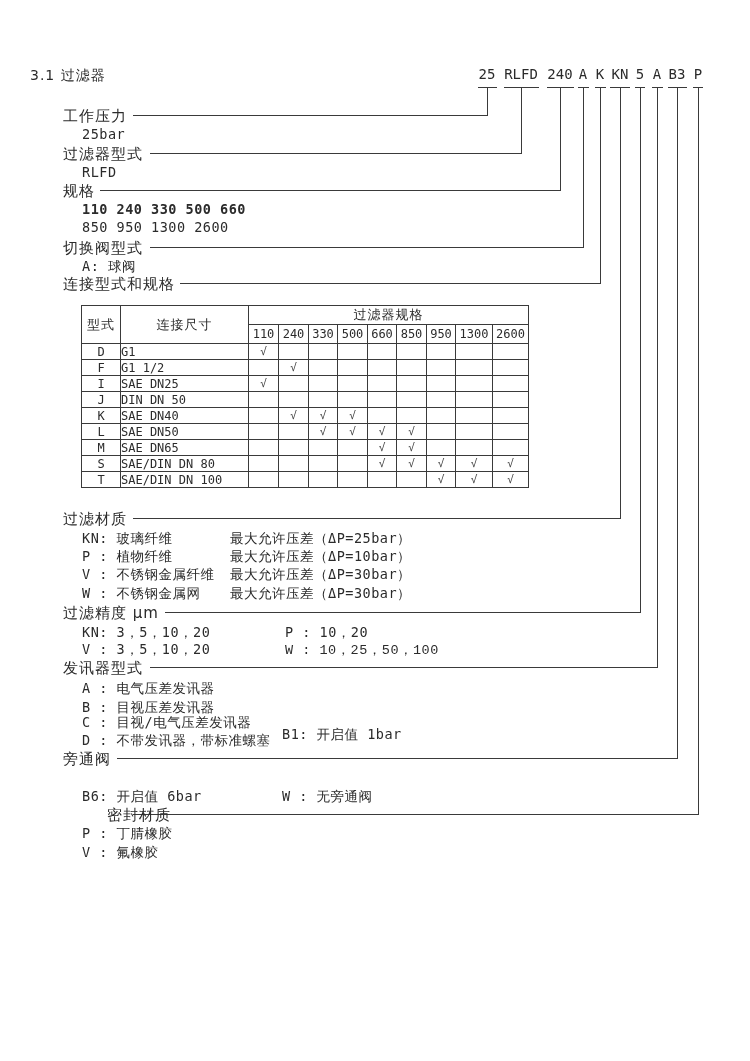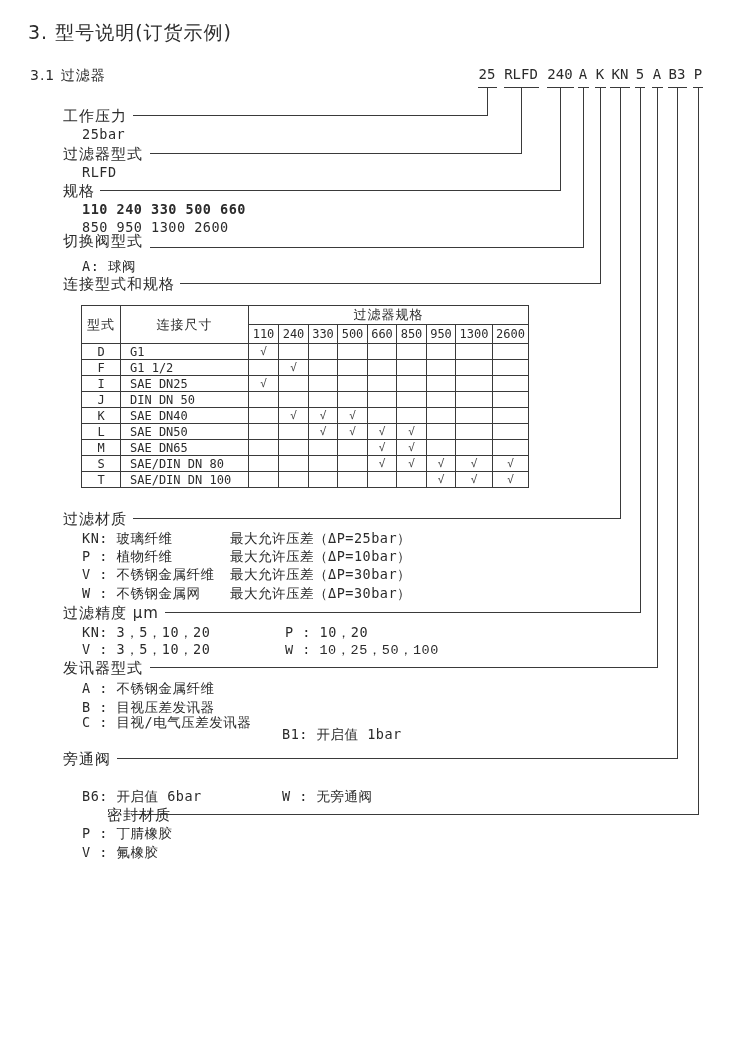--- a/index.html
+++ b/index.html
@@ -26,29 +26,28 @@
     font-size:12px;
   }
   table.conn td{
     border:1px solid #3a3a3a; text-align:center; padding:0;
     overflow:hidden; white-space:nowrap;
     font-family:"DejaVu Sans Mono","DejaVu Sans",monospace;
   }
   table.conn .hdr{font-family:"DejaVu Sans",sans-serif; font-size:13px; letter-spacing:1px;}
   table.conn .hrow td{height:18px;}
   table.conn .drow td{height:15px;}
-  table.conn td.size{text-align:left; padding-left:9px;}
+  table.conn td.size{text-align:left; }
   table.conn td.chk{font-size:11px; color:#3d3d3d;}
 </style>
 </head>
 <body>
 
 <div class="page">
 
-  <div class="abs title" style="left:28px; top:20px;">3. 型号说明(订货示例)</div>
   <div class="abs section" style="left:30px; top:67px;">3.1 过滤器</div>
 
   <span class="abs code" style="left:487px;">25</span>
   <span class="abs code" style="left:521px;">RLFD</span>
   <span class="abs code" style="left:560px;">240</span>
   <span class="abs code" style="left:583px;">A</span>
   <span class="abs code" style="left:600px;">K</span>
   <span class="abs code" style="left:620px;">KN</span>
   <span class="abs code" style="left:640px;">5</span>
   <span class="abs code" style="left:657px;">A</span>
@@ -91,21 +90,21 @@
   <div class="abs lbl" style="left:63px; top:107px;">工作压力</div>
   <div class="abs val" style="left:82px; top:126px;">25bar</div>
 
   <div class="abs lbl" style="left:63px; top:145px;">过滤器型式</div>
   <div class="abs val" style="left:82px; top:164px;">RLFD</div>
 
   <div class="abs lbl" style="left:63px; top:182px;">规格</div>
   <div class="abs val" style="left:82px; top:201px;font-weight:bold;">110 240 330 500 660</div>
   <div class="abs val" style="left:82px; top:219px;">850 950 1300 2600</div>
 
-  <div class="abs lbl" style="left:63px; top:232px;">切换阀型式</div>
+  <div class="abs lbl" style="left:63px; top:239px;">切换阀型式</div>
   <div class="abs val" style="left:82px; top:258px;">A: 球阀</div>
 
   <div class="abs lbl" style="left:63px; top:275px;">连接型式和规格</div>
 
   <table class="conn">
     <colgroup>
       <col style="width:39px">
         <col style="width:128px">
       <col style="width:30px">
         <col style="width:30px">
@@ -264,23 +263,24 @@
   <div class="abs val" style="left:82px;  top:585px;">W : 不锈钢金属网</div>
   <div class="abs val" style="left:230px; top:585px;">最大允许压差（ΔP=30bar）</div>
 
   <div class="abs lbl" style="left:63px; top:604px;">过滤精度 μm</div>
   <div class="abs val" style="left:82px;  top:624px;">KN: 3，5，10，20</div>
   <div class="abs val" style="left:285px; top:624px;">P : 10，20</div>
   <div class="abs val" style="left:82px;  top:641px;">V : 3，5，10，20</div>
   <div class="abs val" style="left:285px; top:641px;font-family:Liberation Mono, monospace;">W : 10，25，50，100</div>
 
   <div class="abs lbl" style="left:63px; top:659px;">发讯器型式</div>
-  <div class="abs val" style="left:82px; top:680px;">A : 不锈钢金属纤维</div>
+  <div class="abs val" style="left:82px; top:680px;">A : 电气压差发讯器</div>
   <div class="abs val" style="left:82px; top:699px;text-align:center;">B : 目视压差发讯器</div>
   <div class="abs val" style="left:82px; top:714px;">C : 目视/电气压差发讯器</div>
+  <div class="abs val" style="left:82px; top:732px;">D : 不带发讯器，带标准螺塞</div>
 
   <div class="abs lbl" style="left:63px; top:750px;">旁通阀</div>
   <div class="abs val" style="left:282px; top:726px;">B1: 开启值 1bar</div>
   <div class="abs val" style="left:82px;  top:788px;">B6: 开启值 6bar</div>
   <div class="abs val" style="left:282px; top:788px;">W : 无旁通阀</div>
 
   <div class="abs lbl" style="left:63px; top:806px;margin-left:44px;">密封材质</div>
   <div class="abs val" style="left:82px; top:825px;">P : 丁腈橡胶</div>
   <div class="abs val" style="left:82px; top:844px;">V : 氟橡胶</div>
 

